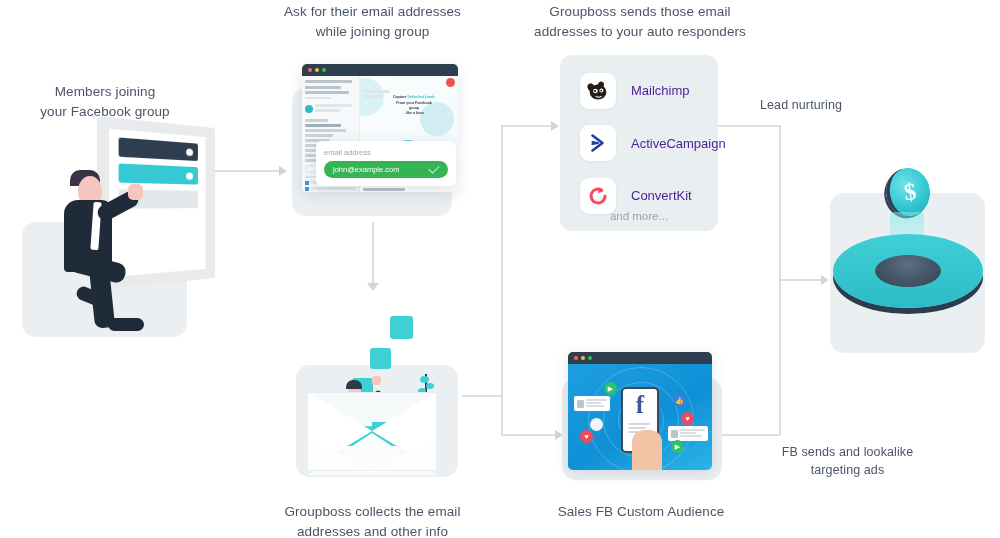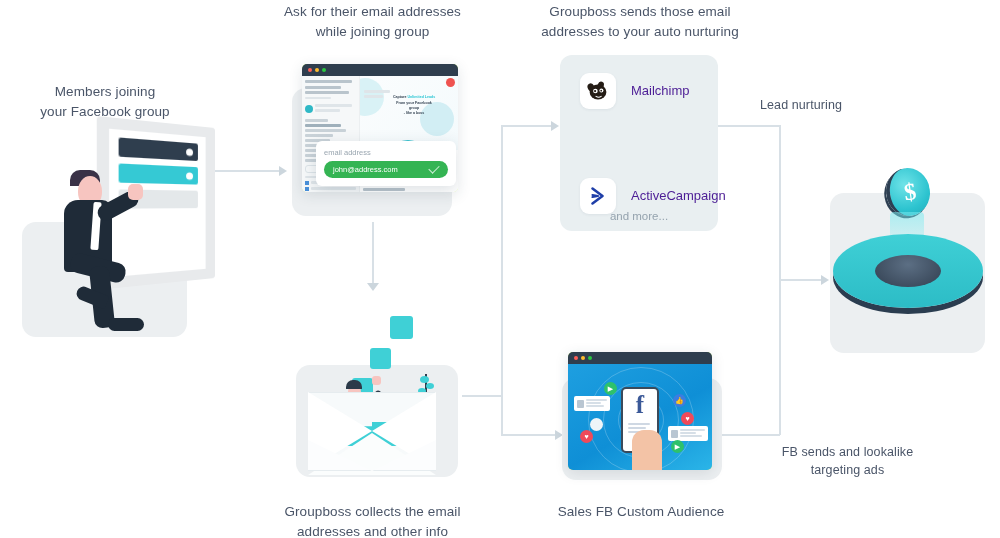--- a/index.html
+++ b/index.html
@@ -356,21 +356,21 @@
 
 <div id="canvas">
 
   <div class="caption" style="left:10px; top:82px; width:190px;">Members joining
 your Facebook group</div>
 
   <div class="caption" style="left:265px; top:2px; width:215px;">Ask for their email addresses
 while joining group</div>
 
   <div class="caption" style="left:520px; top:2px; width:240px;">Groupboss sends those email
-addresses to your auto nurturing</div>
+addresses to your auto responders</div>
 
   <div class="caption small" style="left:731px; top:96px; width:140px;">Lead nurturing</div>
 
   <div class="caption" style="left:265px; top:502px; width:215px;">Groupboss collects the email
 addresses and other info</div>
 
   <div class="caption" style="left:530px; top:502px; width:222px;">Sales FB Custom Audience</div>
 
   <div class="caption small" style="left:760px; top:443px; width:175px;">FB sends and lookalike
 targeting ads</div>
@@ -516,21 +516,21 @@
         <div style="padding:2px 3px">
           <div class="sk t" style="width:45%"></div>
 
         </div>
       </div>
     </div>
 
     <div class="popup" style="left:14px; bottom:6px; width:124px;">
       <div class="popup-label">email address</div>
       <div class="popup-btn">
-        <span>john@address.com</span>
+        <span>john@example.com</span>
         <div class="check"></div>
       </div>
     </div>
   </div>
 
   <div class="providers" style="left:560px; top:55px; width:158px; height:150px;">
     <div class="provider-row">
       <div class="provider-logo">
         <svg width="24" height="24" viewBox="0 0 24 24" aria-hidden="true">
           <ellipse cx="12" cy="13" rx="8.4" ry="7.6" fill="#241c15"></ellipse>
@@ -547,20 +547,29 @@
     </div>
     <div class="provider-row">
       <div class="provider-logo">
         <svg width="24" height="24" viewBox="0 0 24 24" aria-hidden="true">
           <path d="M6.5 4.5 L16.5 12 L6.5 19.5" stroke="#1f3fa8" stroke-width="2.6" fill="none" stroke-linecap="round" stroke-linejoin="round"></path>
           <path d="M6.5 11 L12 12 L6.5 13" stroke="#1f3fa8" stroke-width="2.2" fill="none" stroke-linecap="round" stroke-linejoin="round"></path>
         </svg>
       </div>
       <div class="provider-name">ActiveCampaign</div>
     </div>
+    <div class="provider-row">
+      <div class="provider-logo">
+        <svg width="24" height="24" viewBox="0 0 24 24" aria-hidden="true">
+          <path d="M19 12a7 7 0 1 1-3.4-6" stroke="#fb4a5c" stroke-width="3" fill="none" stroke-linecap="round"></path>
+          <path d="M12.6 3.6 L17.2 7.6 L12.2 9.0 Z" fill="#fb4a5c"></path>
+        </svg>
+      </div>
+      <div class="provider-name">ConvertKit</div>
+    </div>
   </div>
   <div class="andmore" style="left:560px; top:210px; width:158px;">and more...</div>
 
   <div class="softcard" style="left:296px; top:365px; width:162px; height:112px;"></div>
 
   <div class="env-wrap" style="left:308px; top:330px; width:128px; height:145px;">
 
     <div class="sq" style="left:82px; top:-14px; width:23px; height:23px;"></div>
     <div class="sq" style="left:62px; top:18px; width:21px; height:21px;"></div>
     <div class="sq" style="left:44px; top:48px; width:21px; height:21px;"></div>

